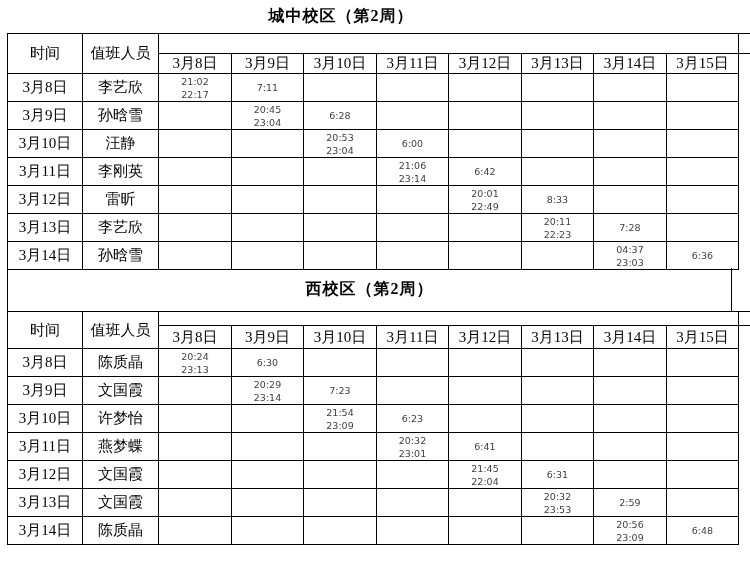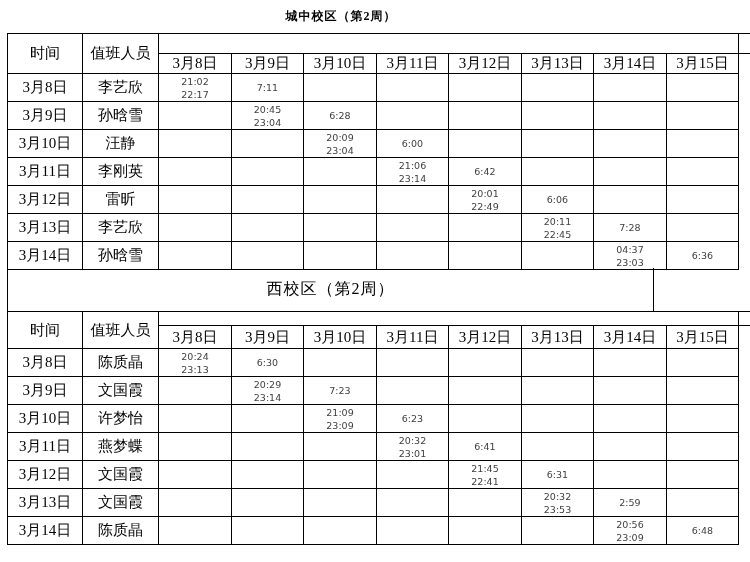--- a/index.html
+++ b/index.html
@@ -1,24 +1,24 @@
 <!DOCTYPE html>
 <html style="--border-color: #000000;"><head>
 <meta charset="utf-8">
 <style>
   html,body{margin:0;padding:0;background:#ffffff;}
   .canvas{position:relative;width:750px;height:562px;background:#ffffff;overflow:hidden;
           font-family:"Liberation Serif","DejaVu Serif",serif;color:#000;}
   .doc-title{position:absolute;left:0;top:0;width:682px;height:33px;
              display:flex;align-items:center;justify-content:center;
-             font-weight:bold;font-size:12px;letter-spacing:1px;}
-  .section-title{position:absolute;left:7px;top:268px;width:647px;height:43px;box-sizing:border-box;
+             font-weight:bold;font-size:16px;letter-spacing:1px;}
+  .section-title{position:absolute;left:7px;top:268px;width:725px;height:43px;box-sizing:border-box;
              border-left:1px solid #000;border-right:1px solid #000;
              display:flex;align-items:center;justify-content:center;
-             font-weight:normal;font-size:16px;letter-spacing:1px;}
+             font-weight:bold;font-size:16px;letter-spacing:1px;}
   table.schedule{position:absolute;left:7px;width:731px;border-collapse:collapse;table-layout:fixed;
              background:#fff;}
   #t1{top:33px;}
   #t2{top:311px;}
   table.schedule td,table.schedule th{border:1px solid #000;padding:0;margin:0;
              text-align:center;vertical-align:middle;font-weight:normal;overflow:hidden;}
   th.hd{font-size:15px;}
   th.c-date{font-size:15px;}
   #t1 tr.strip-row{height:20px;}
   #t1 tr.dates-row{height:19px;}
@@ -100,21 +100,21 @@
           <td class="time-cell"></td>
           <td class="time-cell"></td>
           <td class="time-cell"></td>
         </tr>
         <tr class="body-row">
           <td class="date-cell">3月10日</td>
           <td class="person-cell">汪静</td>
           <td class="time-cell"></td>
           <td class="time-cell"></td>
           <td class="time-cell">
-            <div>20:09</div>
+            <div>20:53</div>
             <div>23:04</div>
           </td>
           <td class="time-cell">
             <div>6:00</div>
           </td>
           <td class="time-cell"></td>
           <td class="time-cell"></td>
           <td class="time-cell"></td>
           <td class="time-cell"></td>
         </tr>
@@ -140,36 +140,36 @@
           <td class="person-cell">雷昕</td>
           <td class="time-cell"></td>
           <td class="time-cell"></td>
           <td class="time-cell"></td>
           <td class="time-cell"></td>
           <td class="time-cell">
             <div>20:01</div>
             <div>22:49</div>
           </td>
           <td class="time-cell">
-            <div>6:06</div>
+            <div>8:33</div>
           </td>
           <td class="time-cell"></td>
           <td class="time-cell"></td>
         </tr>
         <tr class="body-row">
           <td class="date-cell">3月13日</td>
           <td class="person-cell">李艺欣</td>
           <td class="time-cell"></td>
           <td class="time-cell"></td>
           <td class="time-cell"></td>
           <td class="time-cell"></td>
           <td class="time-cell"></td>
           <td class="time-cell">
             <div>20:11</div>
-            <div>22:45</div>
+            <div>22:23</div>
           </td>
           <td class="time-cell">
             <div>7:28</div>
           </td>
           <td class="time-cell"></td>
         </tr>
         <tr class="body-row">
           <td class="date-cell">3月14日</td>
           <td class="person-cell">孙晗雪</td>
           <td class="time-cell"></td>
@@ -254,21 +254,21 @@
           <td class="time-cell"></td>
           <td class="time-cell"></td>
           <td class="time-cell"></td>
         </tr>
         <tr class="body-row">
           <td class="date-cell">3月10日</td>
           <td class="person-cell">许梦怡</td>
           <td class="time-cell"></td>
           <td class="time-cell"></td>
           <td class="time-cell">
-            <div>21:09</div>
+            <div>21:54</div>
             <div>23:09</div>
           </td>
           <td class="time-cell">
             <div>6:23</div>
           </td>
           <td class="time-cell"></td>
           <td class="time-cell"></td>
           <td class="time-cell"></td>
           <td class="time-cell"></td>
         </tr>
@@ -291,21 +291,21 @@
         </tr>
         <tr class="body-row">
           <td class="date-cell">3月12日</td>
           <td class="person-cell">文国霞</td>
           <td class="time-cell"></td>
           <td class="time-cell"></td>
           <td class="time-cell"></td>
           <td class="time-cell"></td>
           <td class="time-cell">
             <div>21:45</div>
-            <div>22:41</div>
+            <div>22:04</div>
           </td>
           <td class="time-cell">
             <div>6:31</div>
           </td>
           <td class="time-cell"></td>
           <td class="time-cell"></td>
         </tr>
         <tr class="body-row">
           <td class="date-cell">3月13日</td>
           <td class="person-cell">文国霞</td>

